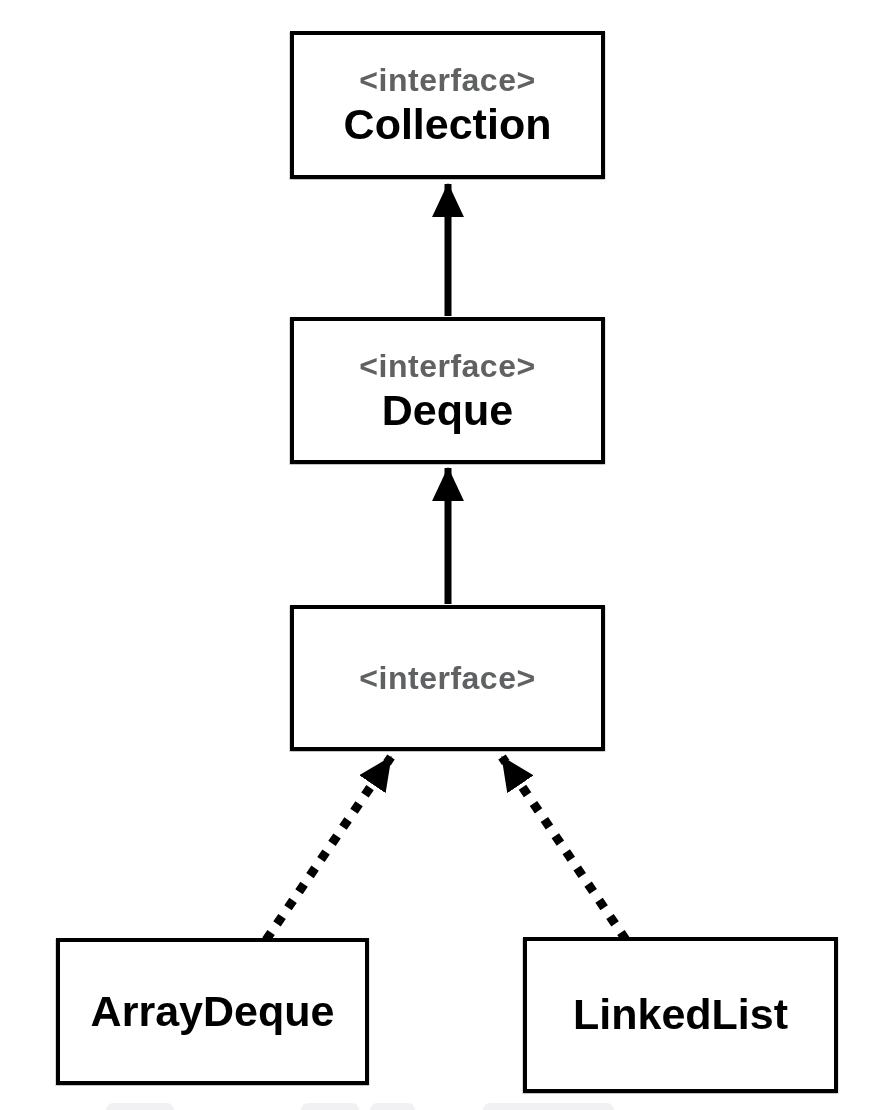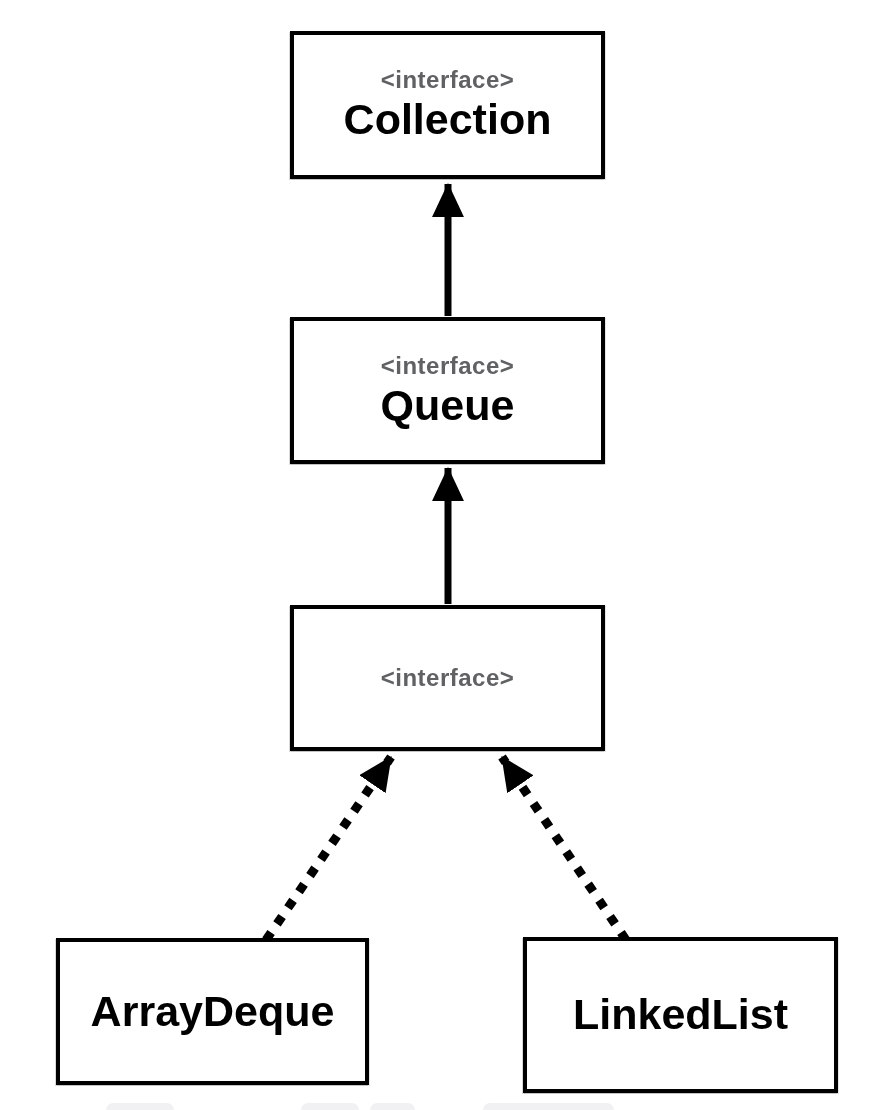--- a/index.html
+++ b/index.html
@@ -9,21 +9,21 @@
     font-family:"Liberation Sans", sans-serif;
   }
   .node {
     position:absolute; box-sizing:border-box;
     background:#ffffff; border:4px solid #000000;
     display:flex; flex-direction:column; align-items:center; justify-content:center;
     box-shadow:-1px 1px 0 rgba(0,0,0,0.15), 1px 1px 0 rgba(0,0,0,0.10);
     text-align:center;
   }
   .stereotype {
-    font-size:24px; font-weight:bold; color:#5f6163; line-height:1.25;
+    font-size:32px; font-weight:bold; color:#5f6163; line-height:1.25;
     letter-spacing:0.5px;
   }
   .classname {
     font-size:43px; font-weight:bold; color:#000000; line-height:1.15;
   }
   #node-collection { left:290px; top:31px;  width:315px; height:148px; }
   #node-queue      { left:290px; top:317px; width:315px; height:147px; }
   #node-deque      { left:290px; top:605px; width:315px; height:146px; }
   #node-arraydeque { left:56px;  top:938px; width:313px; height:147px; }
   #node-linkedlist { left:523px; top:937px; width:315px; height:156px; }
@@ -58,21 +58,21 @@
     <line x1="626" y1="940" x2="502" y2="757" stroke="#000000" stroke-width="9" stroke-dasharray="9 10.5" marker-end="url(#head)"></line>
   </svg>
 
   <div class="node" id="node-collection">
     <div class="stereotype">&lt;interface&gt;</div>
     <div class="classname">Collection</div>
   </div>
 
   <div class="node" id="node-queue">
     <div class="stereotype">&lt;interface&gt;</div>
-    <div class="classname">Queue</div>
+    <div class="classname">Deque</div>
   </div>
 
   <div class="node" id="node-deque">
     <div class="stereotype">&lt;interface&gt;</div>
   </div>
 
   <div class="node" id="node-arraydeque">
     <div class="classname">ArrayDeque</div>
   </div>
 

